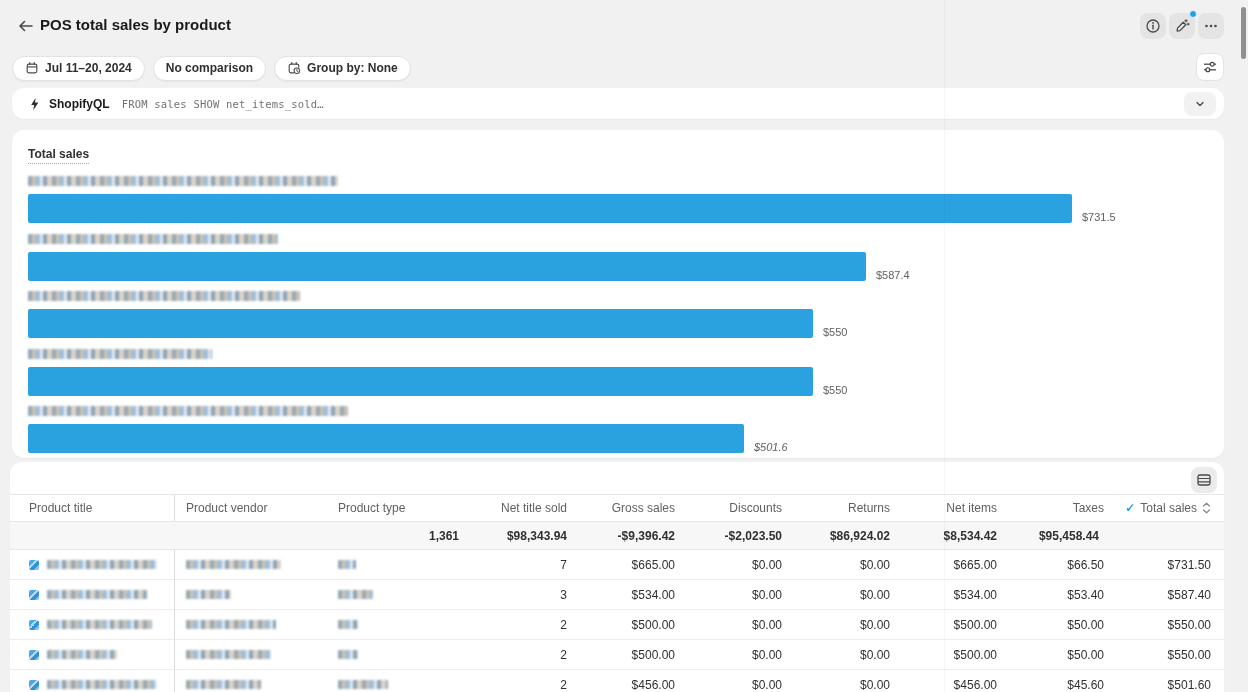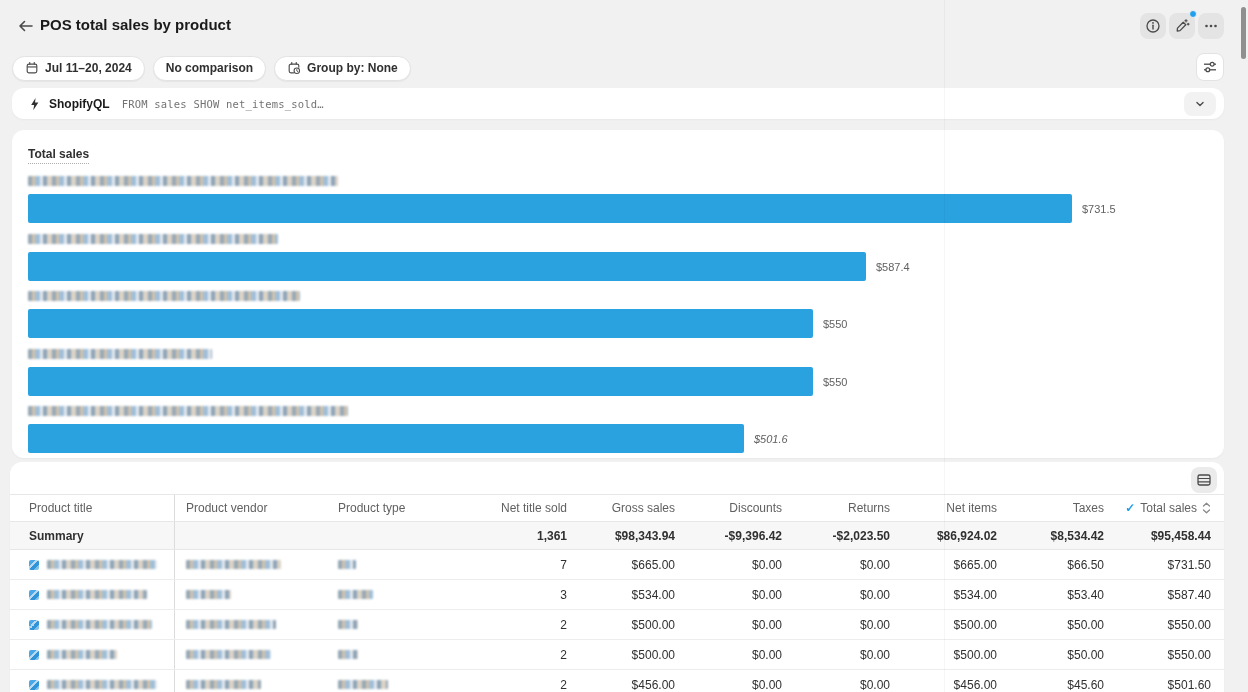--- a/index.html
+++ b/index.html
@@ -29,21 +29,21 @@
   .ql-query { font-family:"DejaVu Sans Mono", monospace; font-size:10.5px; color:#737373; margin-left:12px; letter-spacing:.2px; }
   .ql-expand { margin-left:auto; width:32px; height:24px; border:none; border-radius:8px; background:#f2f2f2; display:flex; align-items:center; justify-content:center; cursor:pointer; }
 
   
   .chart-card { position:absolute; left:12px; top:130px; width:1212px; height:328px; background:#fff; border-radius:12px; box-shadow:0 1px 2px rgba(0,0,0,.04); }
   .metric-label { position:absolute; left:16px; top:17px; font-size:12px; font-weight:700; color:#303030; border-bottom:1.5px dotted #ababab; padding-bottom:2px; cursor:default; }
   .bar-group { position:absolute; left:16px; right:16px; }
   .redact { display:inline-block; height:9px; border-radius:1px; filter:blur(1px); opacity:.9;
     background-image:repeating-linear-gradient(90deg, rgba(118,142,160,.85) 0 4px, rgba(193,170,138,.8) 4px 7px, rgba(138,176,208,.9) 7px 12px, rgba(226,229,233,.95) 12px 15px, rgba(96,128,156,.8) 15px 19px, rgba(208,198,182,.85) 19px 24px); }
   .bar-label { margin-bottom:4px; height:10px; }
-  .bar-row { display:flex; align-items:center; }
+  .bar-row { display:flex; align-items:flex-end; }
   .bar { height:29px; border-radius:2px; }
   .bar-value { font-size:11px; color:#616161; margin-left:10px; white-space:nowrap; }
 
   
   .table-card { position:absolute; left:10px; top:462px; width:1214px; height:286px; background:#fff; border-radius:12px 12px 0 0; overflow:hidden; box-shadow:0 1px 2px rgba(0,0,0,.04); }
   .table-toolbar { position:relative; height:32px; }
   .tableview-btn { position:absolute; right:7px; top:5px; width:26px; height:26px; border:none; border-radius:8px; background:#ebebeb; display:flex; align-items:center; justify-content:center; cursor:pointer; }
   .trow { display:grid; grid-template-columns:165px 152px 140px 108px 108px 107px 108px 107px 107px 112px; align-items:stretch; }
   .thead { height:28px; border-top:1px solid #e7e7e7; border-bottom:1px solid #e7e7e7; }
   .tsummary { height:28px; background:#f7f7f7; border-bottom:1px solid #e7e7e7; }
@@ -215,21 +215,20 @@
           <span>Total sales</span>
           <span class="sort-glyph">
             <svg width="9" height="12" viewBox="0 0 9 12">
               <path d="M1.5 4 L4.5 1.2 L7.5 4" fill="none" stroke="#8a8a8a" stroke-width="1.3" stroke-linecap="round" stroke-linejoin="round"></path>
               <path d="M1.5 8 L4.5 10.8 L7.5 8" fill="none" stroke="#8a8a8a" stroke-width="1.3" stroke-linecap="round" stroke-linejoin="round"></path>
             </svg>
           </span>
         </div>
       </div>
       <div class="trow tsummary">
-        <div class="cell c0">Summary</div>
         <div class="cell cl"></div>
         <div class="cell cl"></div>
         <div class="cell num">1,361</div>
         <div class="cell num">$98,343.94</div>
         <div class="cell num">-$9,396.42</div>
         <div class="cell num">-$2,023.50</div>
         <div class="cell num">$86,924.02</div>
         <div class="cell num">$8,534.42</div>
         <div class="cell num last">$95,458.44</div>
       </div>

